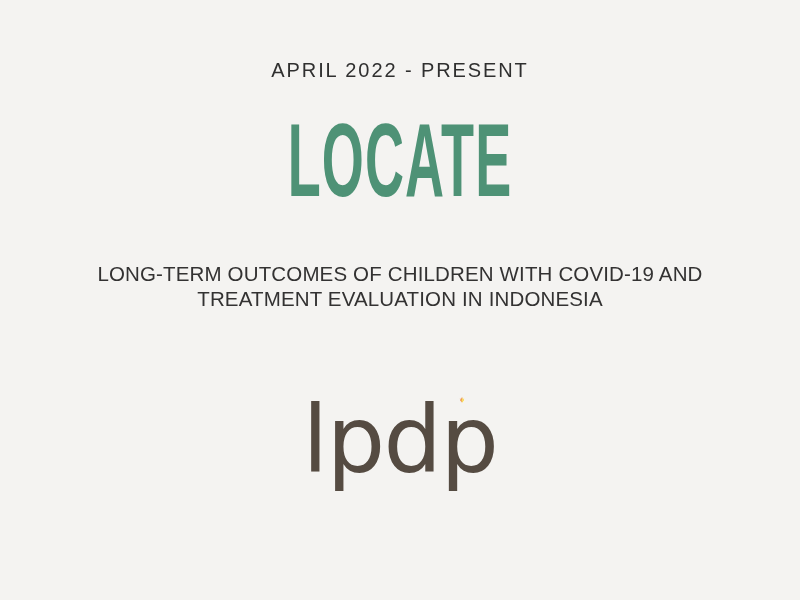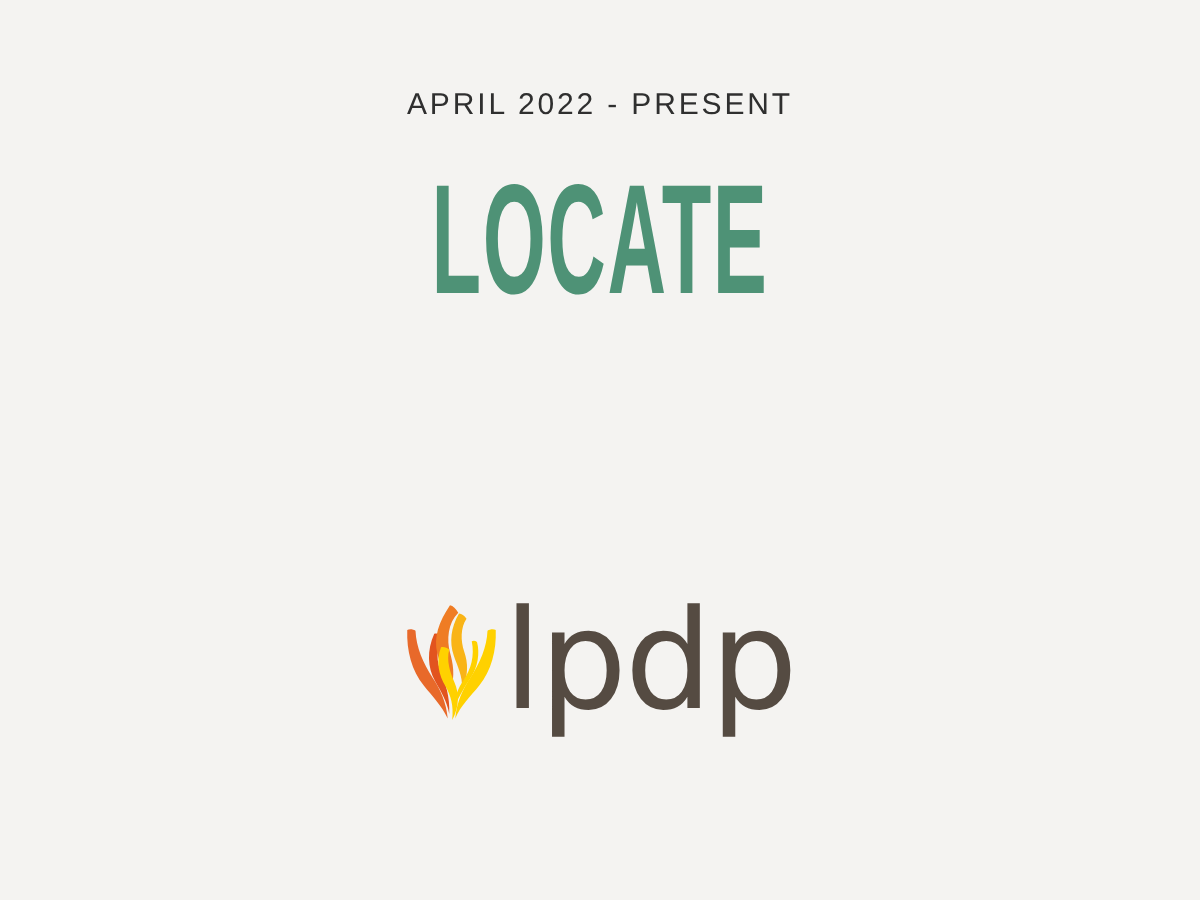--- a/index.html
+++ b/index.html
@@ -82,20 +82,21 @@
     display: flex;
     flex-direction: column;
     align-items: center;
   }
 
   .logo-lockup {
     display: flex;
     align-items: flex-end;
     justify-content: center;
     height: 88px;
+    flex-direction: column;
   }
 
   .flame-icon {
     display: block;
     width: 62px;
     height: 84px;
     margin-right: 4px;
     margin-top: 1px;
   }
 
@@ -123,20 +124,22 @@
 </head>
 <body>
 
 <div class="slide">
 
   <div class="date-line">APRIL 2022 - PRESENT</div>
 
   <div class="project-title">LOCATE</div>
 
   <div class="subtitle">
+    <span class="subtitle-line">LONG-TERM OUTCOMES OF CHILDREN WITH COVID-19 AND</span>
+    <span class="subtitle-line">TREATMENT EVALUATION IN INDONESIA</span>
   </div>
 
   <div class="logo-block">
 
     <div class="logo-lockup">
 
       <svg class="flame-icon" viewBox="0 0 62 84" xmlns="http://www.w3.org/2000/svg">
 
         <path d="M1.5 20 C1.0 34, 4.5 47, 12.5 57 C18.5 64.5, 24.5 70.5, 28.5 79
                  C27.5 68, 23.5 59.5, 18.5 52 C12.0 42, 7.5 31.5, 7.0 20.5

